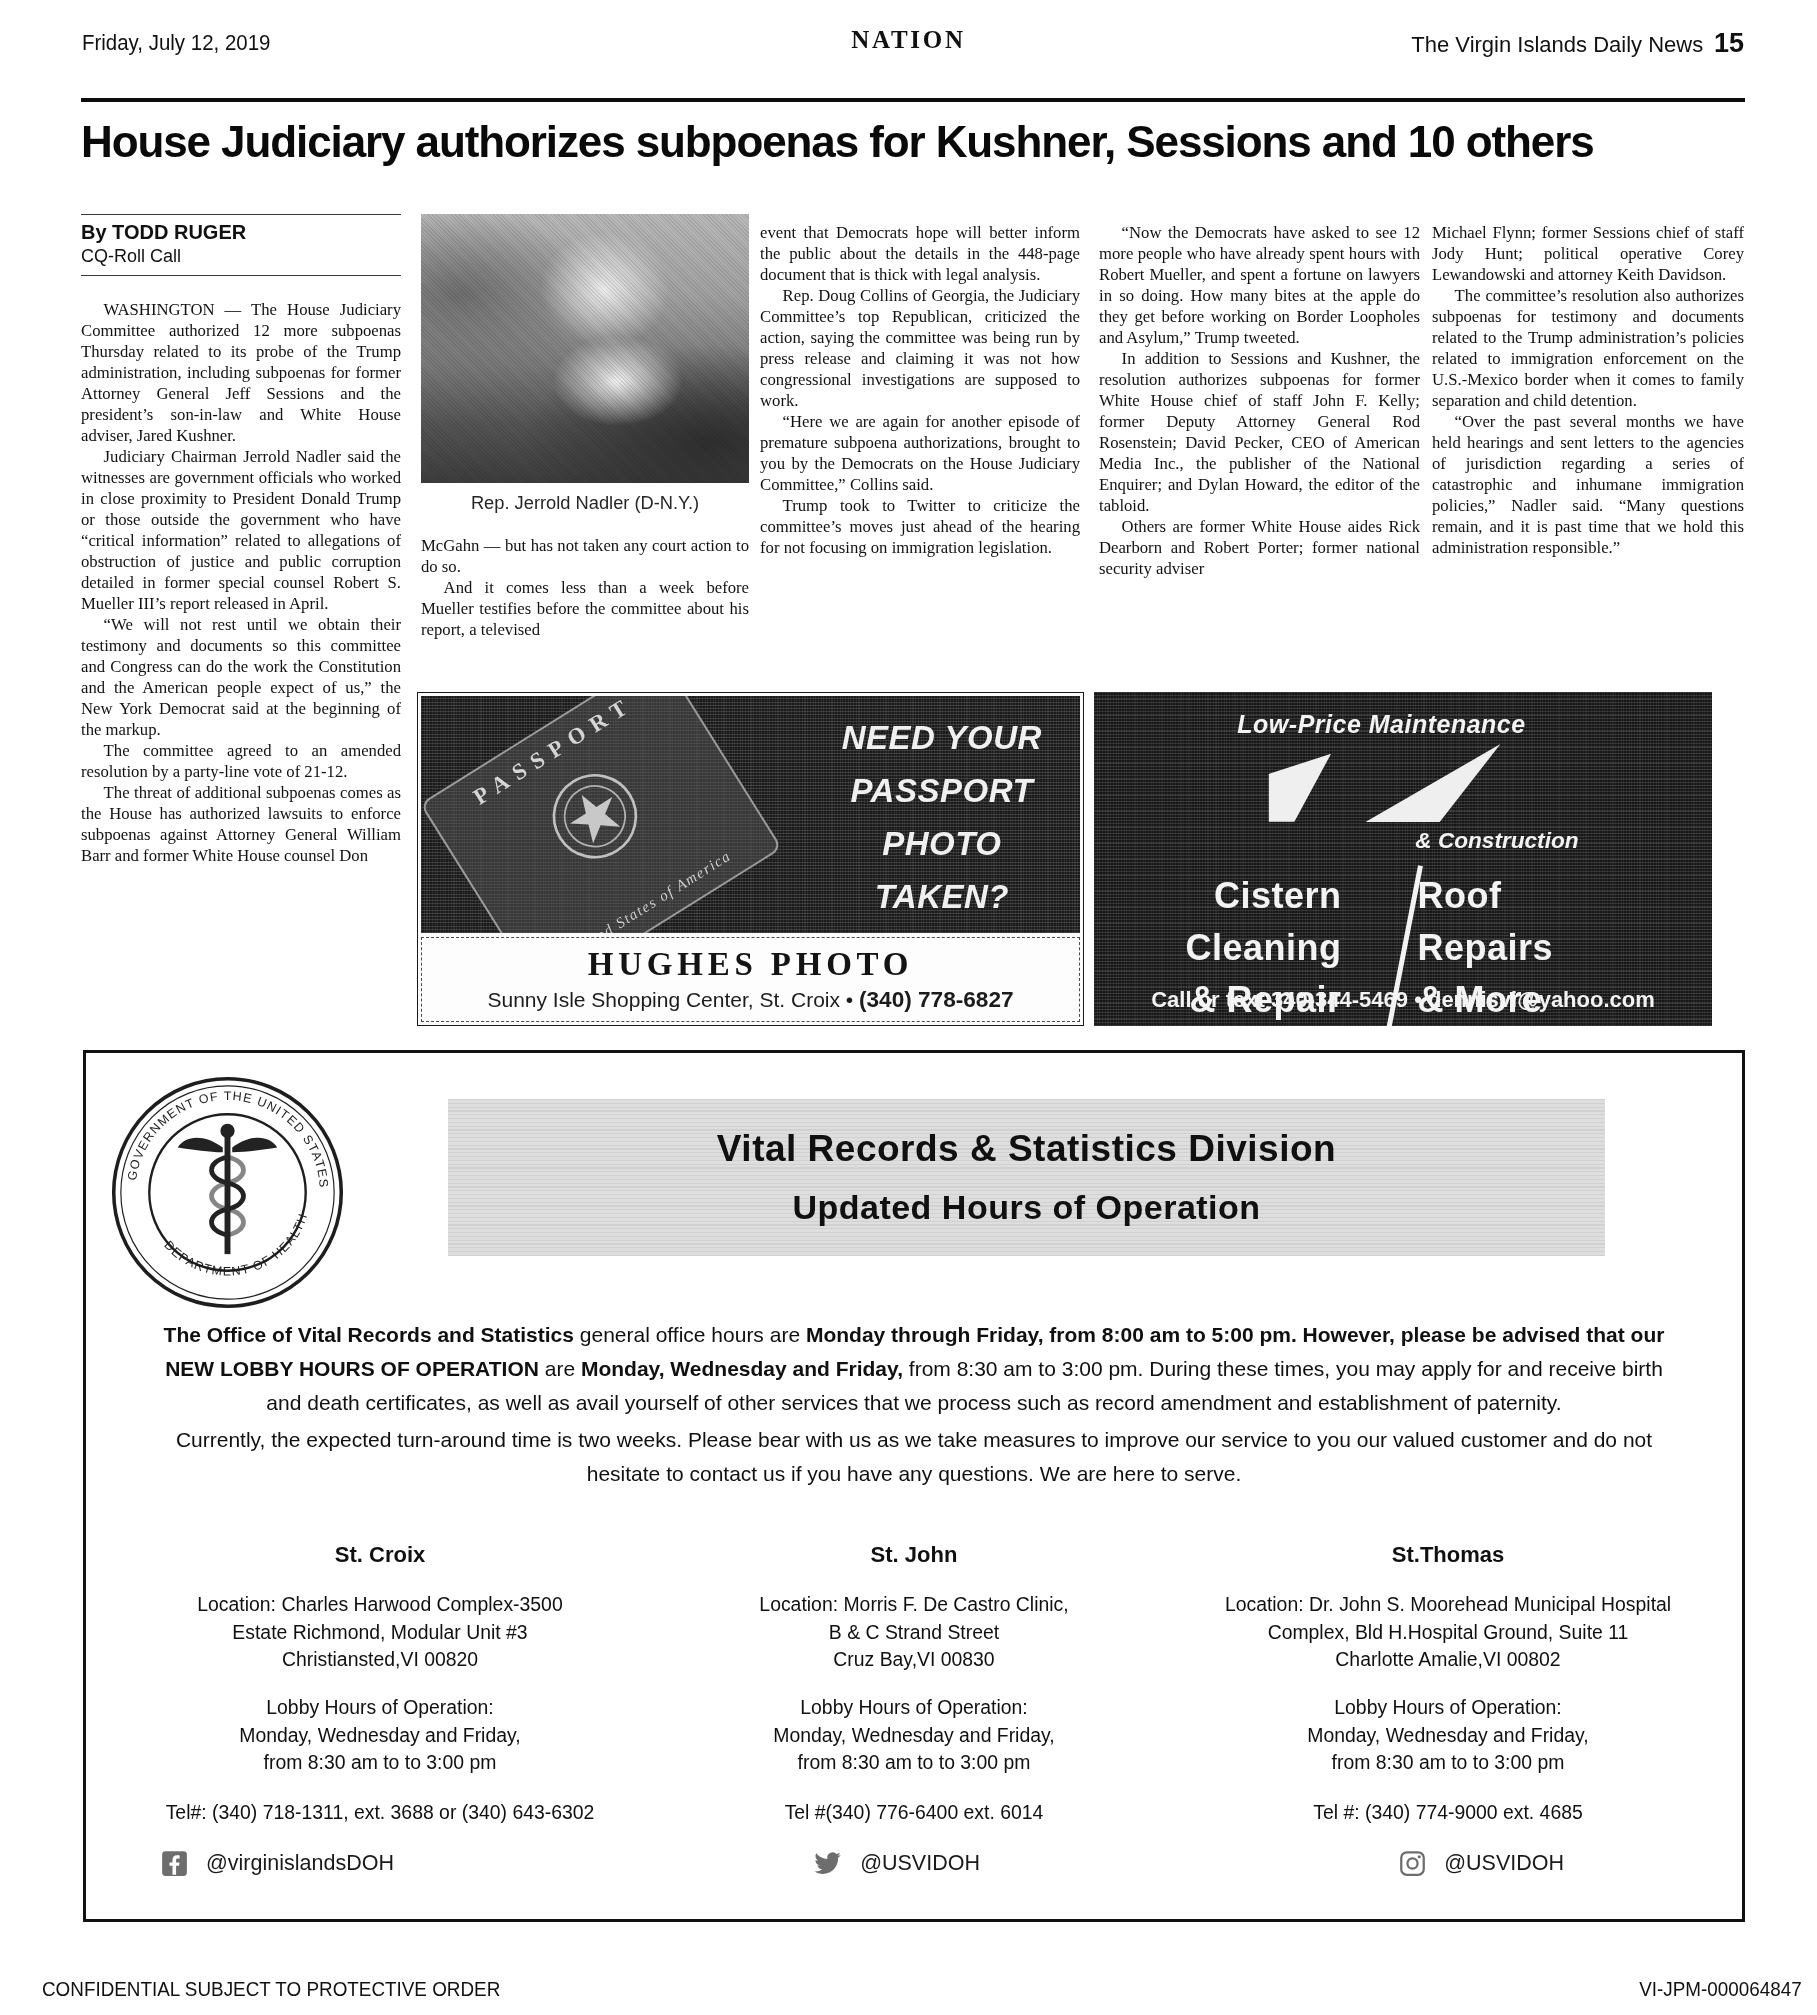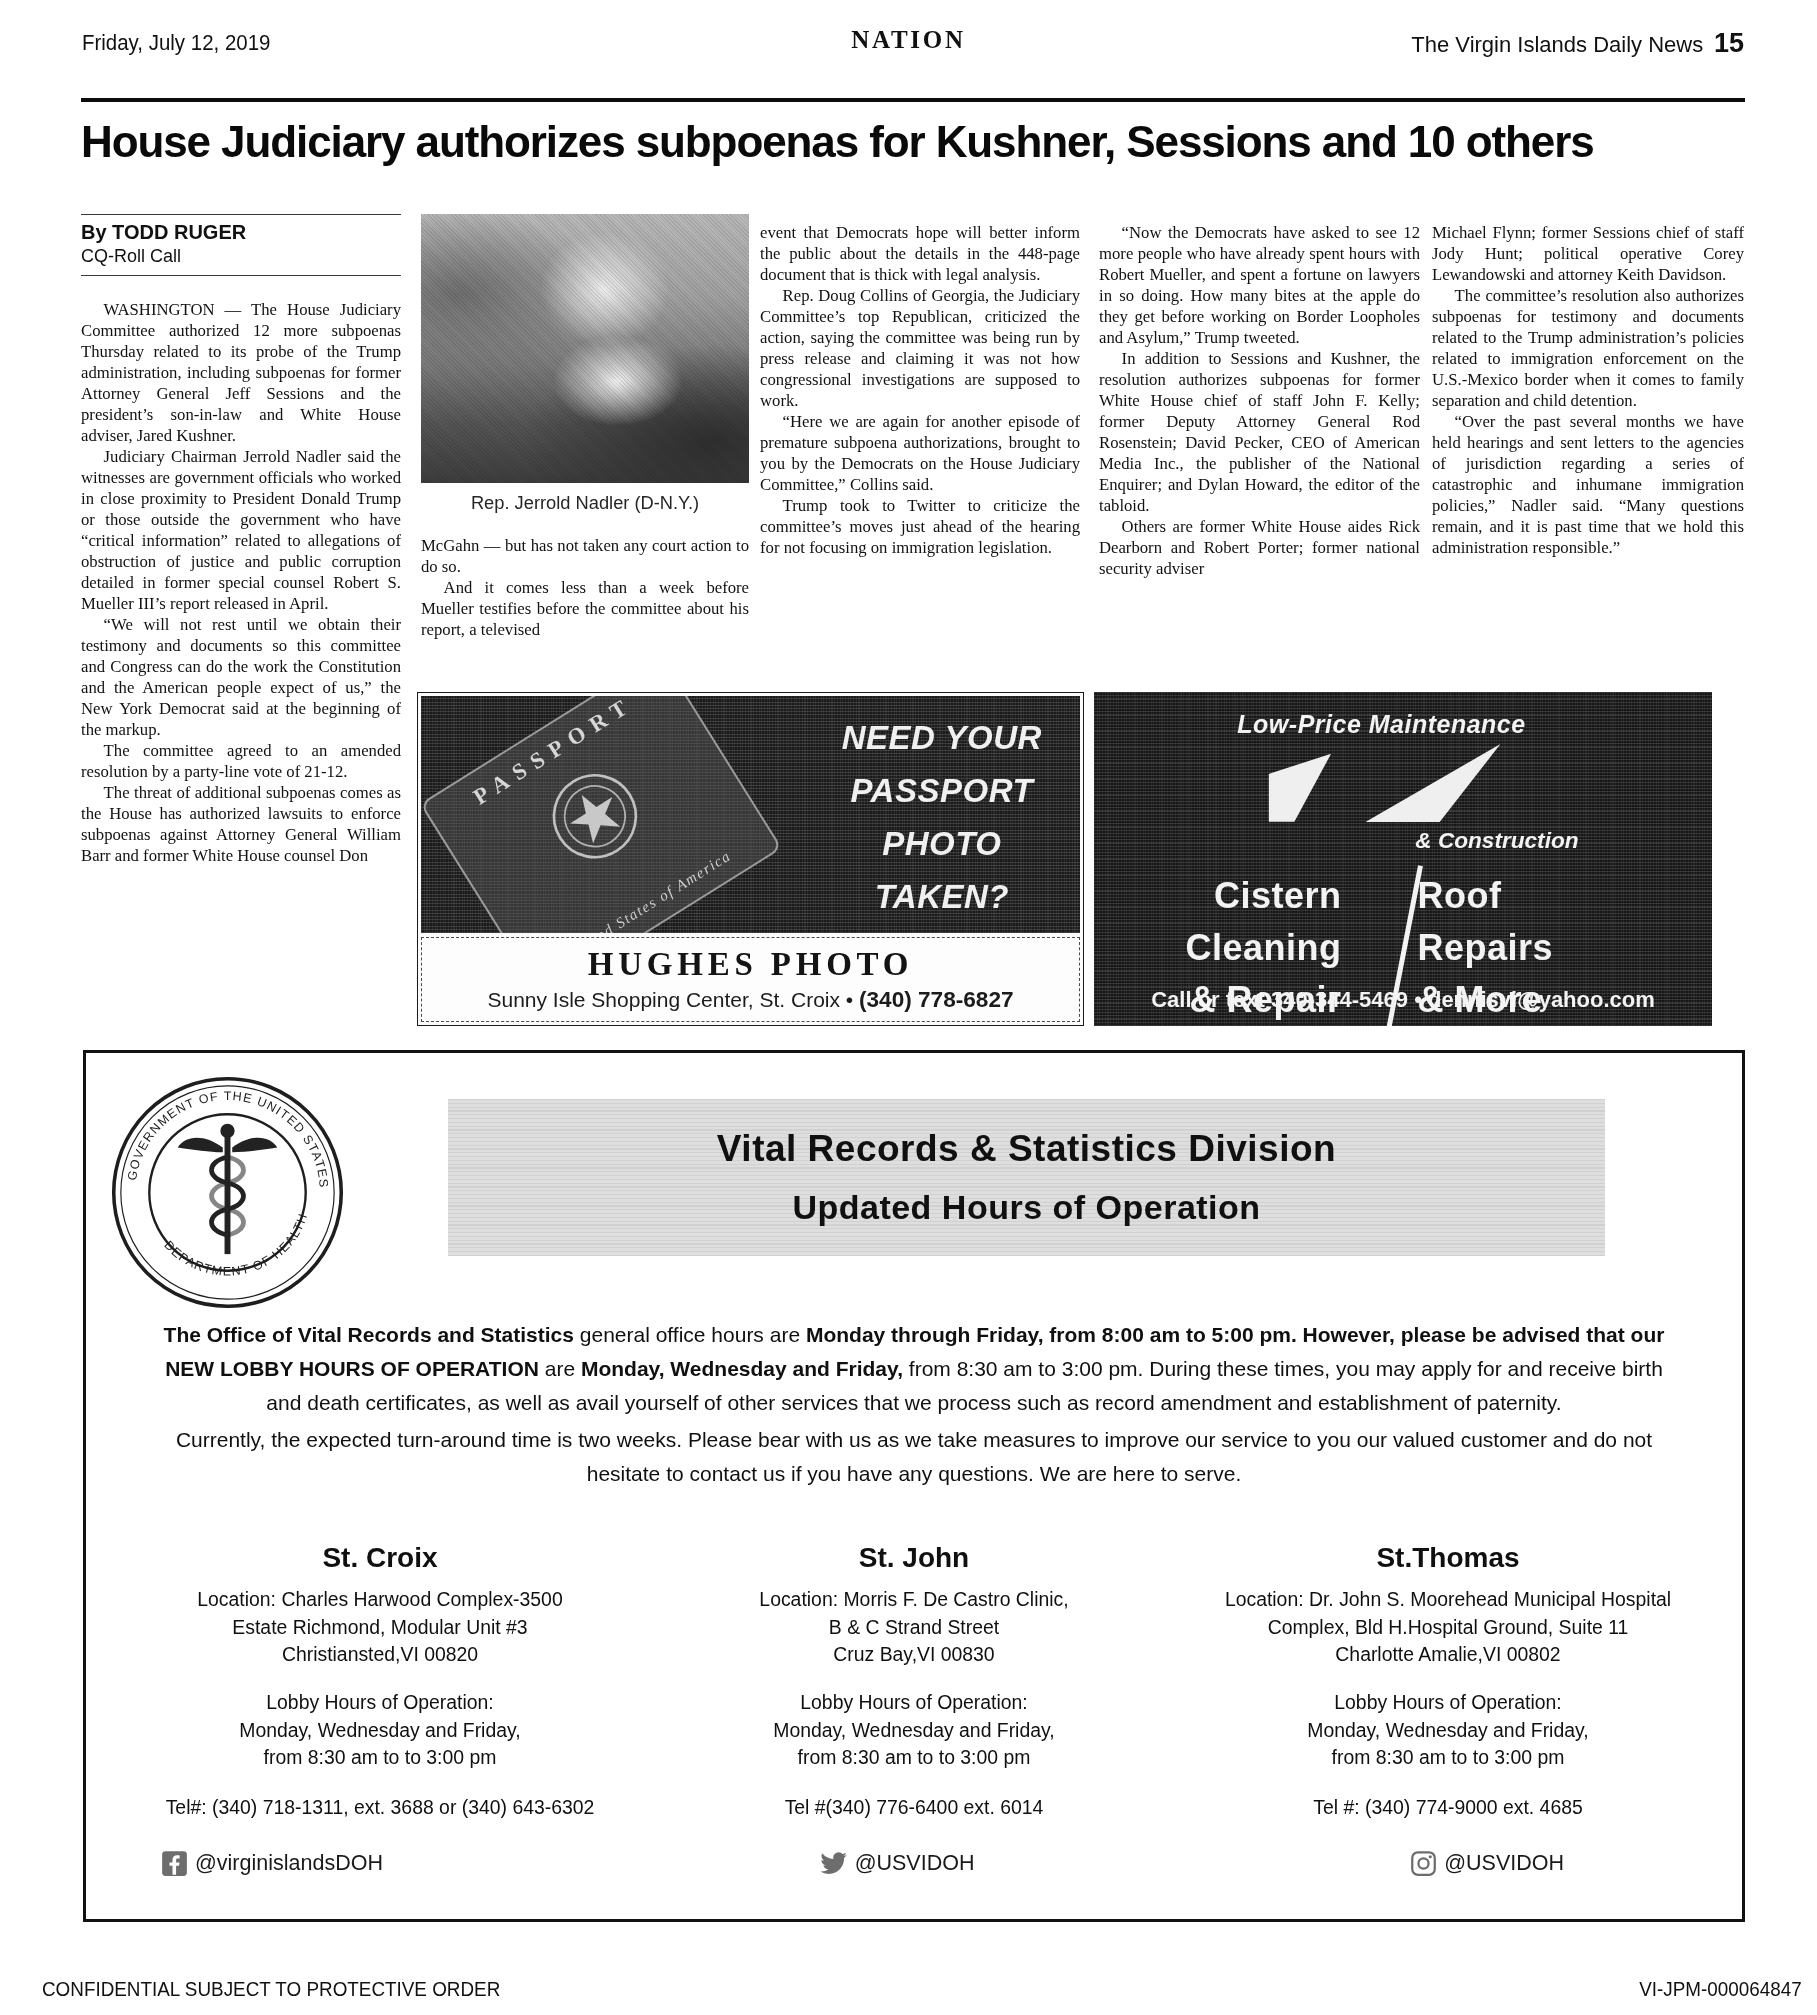--- a/index.html
+++ b/index.html
@@ -107,27 +107,27 @@
           background-color:#dedede;
           background-image:repeating-linear-gradient(0deg,rgba(0,0,0,.06) 0 1.1px,transparent 1.1px 3.8px);
           display:flex;flex-direction:column;align-items:center;justify-content:center;}
   .banner-l1{font-weight:700;font-size:37px;letter-spacing:0.5px;}
   .banner-l2{font-weight:700;font-size:34px;margin-top:18.3px;letter-spacing:0.5px;}
   .vital-body{position:absolute;left:65px;right:65px;top:265px;max-height:226px;overflow:hidden;
               text-align:center;font-size:21px;line-height:34px;}
   .vital-body p{margin:0 0 3.2px 0;}
   .locations{position:absolute;left:27px;right:27px;top:489px;display:flex;text-align:center;}
   .loc{flex:1;padding:0 10.8px;}
-  .loc-name{font-weight:700;font-size:28px;margin-bottom:12px;}
+  .loc-name{font-weight:700;font-size:22px;margin-bottom:23px;}
   .loc-line{font-size:19.4px;line-height:27.5px;}
   .loc-hours{margin-top:20.5px;}
   .loc-tel{margin-top:24px;font-size:19.4px;}
   .social{position:absolute;left:75px;right:178px;top:796px;display:flex;
           justify-content:space-between;align-items:center;}
-  .social-item{display:flex;align-items:center;gap:7px;font-size:21.5px;color:#1a1a1a;}
+  .social-item{display:flex;align-items:center;gap:18px;font-size:21.5px;color:#1a1a1a;}
   .social-item svg{display:block;}
 
   
   .footer-left{position:absolute;left:42px;bottom:14px;font-family:"Liberation Sans",sans-serif;
                font-size:20.5px;transform:scaleX(.92);transform-origin:left;}
   .footer-right{position:absolute;right:15px;bottom:14px;font-family:"Liberation Sans",sans-serif;
                 font-size:20.5px;transform:scaleX(.92);transform-origin:right;}
 </style>
 </head>
 <body>

